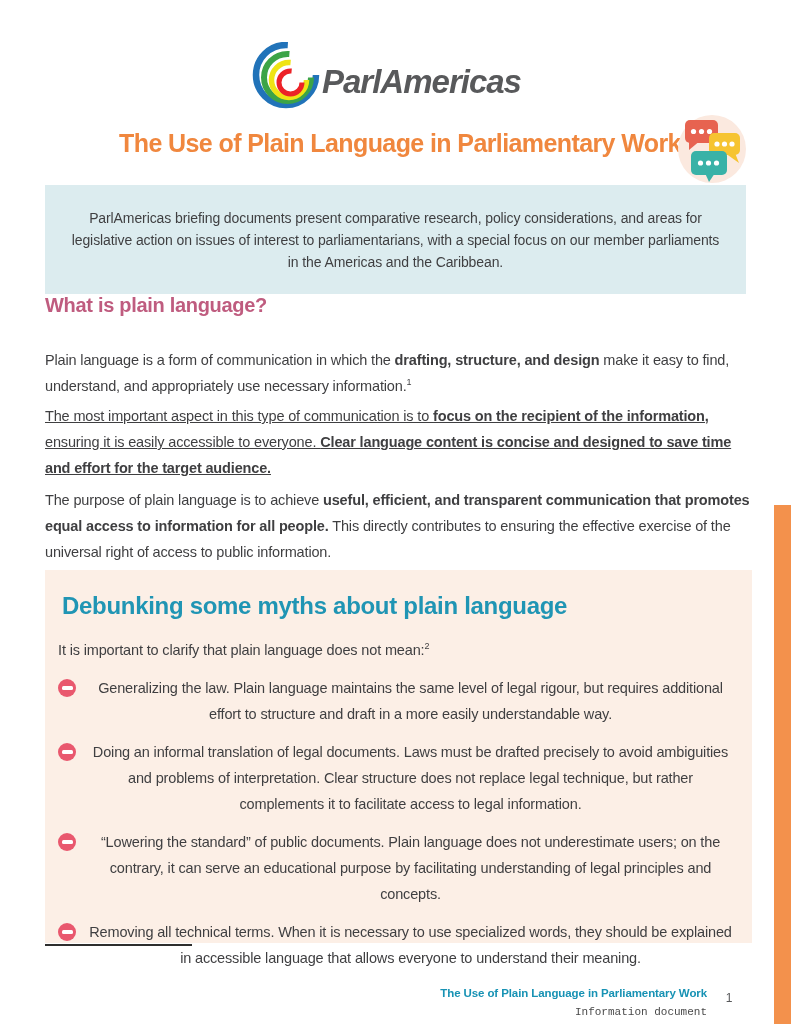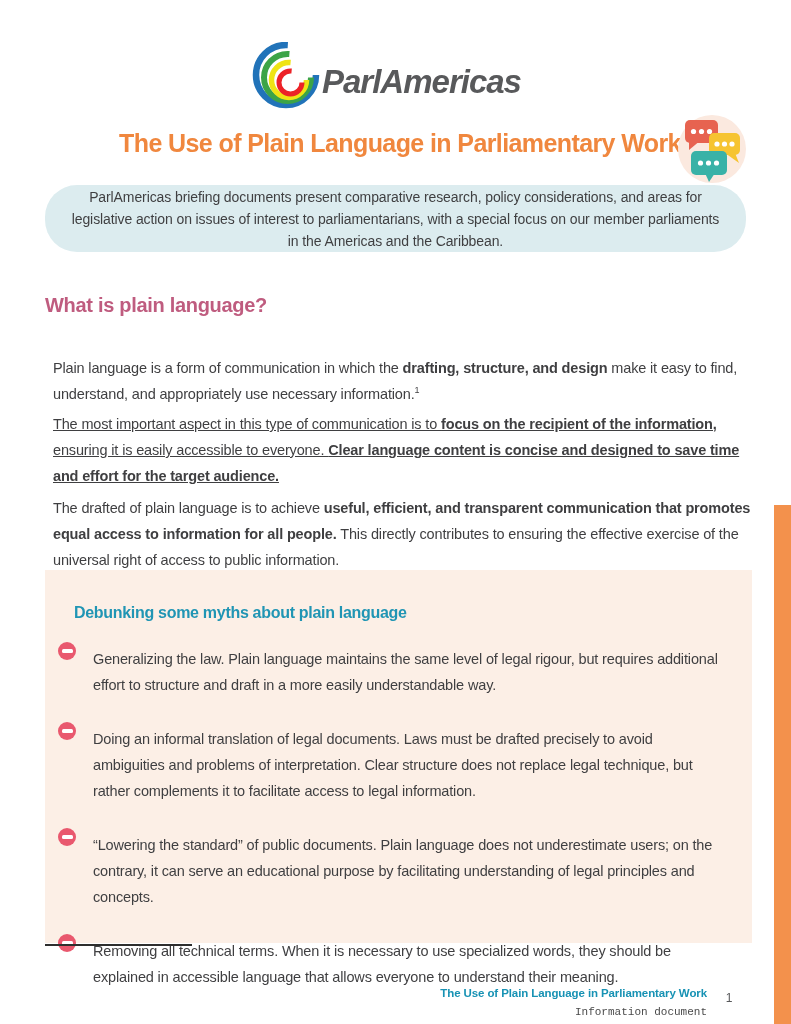--- a/index.html
+++ b/index.html
@@ -27,48 +27,48 @@
   }
   .bubbles { position:absolute; top:112px; left:675px; }
   .bub-bg     { fill:var(--bubble_bg,    #FBE9DF); }
   .bub-red    { fill:var(--bubble_red,   #E76350); }
   .bub-yellow { fill:var(--bubble_yellow,#F6C431); }
   .bub-teal   { fill:var(--bubble_teal,  #39B2A7); }
   .bub-dot    { fill:#ffffff; }
 
   
   .intro-box {
-    position:absolute; top:185px; left:45px; width:701px; height:67px;
+    position:absolute; top:185px; left:45px; width:701px; height:109px;
     background:var(--intro_bg, #DCECEF); box-sizing:border-box;
-    display:flex; align-items:center; justify-content:center; padding:8px 22px;border-radius:32px;
+    display:flex; align-items:center; justify-content:center; padding:8px 22px;
   }
   .intro-box p { margin:0; text-align:center; font-size:14px; line-height:22px; letter-spacing:-0.1px; }
 
   
   .h-pink {
     position:absolute; top:294px; left:45px; margin:0;
     font-size:20px; font-weight:bold; letter-spacing:-0.3px;
     color:var(--heading_pink, #BF5C7F);
   }
-  .para { font-size:14.5px; line-height:26px; letter-spacing:-0.15px; margin:8px; color:var(--body_text,#3F3F41); }
+  .para { font-size:14.5px; line-height:26px; letter-spacing:-0.15px; margin:0; color:var(--body_text,#3F3F41); }
   .para .b, .b { font-weight:bold; }
   sup { font-size:62%; line-height:0; }
   .p1 { position:absolute; top:347px; left:45px; width:705px; }
   .p2 { position:absolute; top:403px; left:45px; width:705px;text-decoration:underline; }
   .p3 { position:absolute; top:487px; left:45px; width:705px; }
 
   
   .myths-box {
     position:absolute; top:570px; left:45px; width:707px; height:373px;
     background:var(--myths_bg, #FCEFE6); box-sizing:border-box;
     padding:18px 16px 0 13px;
   }
-  .h-teal { margin:16px; font-size:16px; font-weight:bold; letter-spacing:-0.3px; color:var(--heading_teal,#2095B4); }
+  .h-teal { margin:4px; font-size:24px; font-weight:bold; letter-spacing:-0.3px; color:var(--heading_teal,#2095B4); }
   .myths-intro { margin-top:17px; }
-  .bullet { display:flex; margin-top:12px; }
+  .bullet { display:flex; margin-top:12px;text-align:center; }
   .no-icon {
     flex:0 0 18px; width:18px; height:18px; border-radius:50%;
     background:var(--bullet_red,#E9586E); position:relative; margin:4px 9px 0 0;
   }
   .no-icon::after {
     content:""; position:absolute; left:3.5px; top:7px; width:11px; height:4px;
     border-radius:1.5px; background:#ffffff;
   }
   .bullet-text { flex:1 1 auto; }
 
@@ -122,24 +122,25 @@
   </svg>
 
   <div class="intro-box">
     <p>ParlAmericas briefing documents present comparative research, policy considerations, and areas for legislative action on issues of interest to parliamentarians, with a special focus on our member parliaments in the Americas and the Caribbean.</p>
   </div>
 
   <h2 class="h-pink">What is plain language?</h2>
 
   <p class="para p1"><span>Plain language is a form of communication in which the </span><span class="b">drafting, structure, and design</span><span> make it easy to find, understand, and appropriately use necessary information.</span><sup>1</sup></p>
   <p class="para p2"><span>The most important aspect in this type of communication is to </span><span class="b">focus on the recipient of the information,</span><span> ensuring it is easily accessible to everyone. </span><span class="b">Clear language content is concise and designed to save time and effort for the target audience.</span></p>
-  <p class="para p3"><span>The drafted of plain language is to achieve </span><span class="b">useful, efficient, and transparent communication that promotes equal access to information for all people.</span><span> This directly contributes to ensuring the effective exercise of the universal right of access to public information.</span></p>
+  <p class="para p3"><span>The purpose of plain language is to achieve </span><span class="b">useful, efficient, and transparent communication that promotes equal access to information for all people.</span><span> This directly contributes to ensuring the effective exercise of the universal right of access to public information.</span></p>
 
   <div class="myths-box">
     <h2 class="h-teal">Debunking some myths about plain language</h2>
+    <p class="para myths-intro"><span>It is important to clarify that plain language does not mean:</span><sup>2</sup></p>
 
     <div class="bullet">
       <span class="no-icon"></span>
       <p class="para bullet-text">Generalizing the law. Plain language maintains the same level of legal rigour, but requires additional effort to structure and draft in a more easily understandable way.</p>
     </div>
     <div class="bullet">
       <span class="no-icon"></span>
       <p class="para bullet-text">Doing an informal translation of legal documents. Laws must be drafted precisely to avoid ambiguities and problems of interpretation. Clear structure does not replace legal technique, but rather complements it to facilitate access to legal information.</p>
     </div>
     <div class="bullet">

